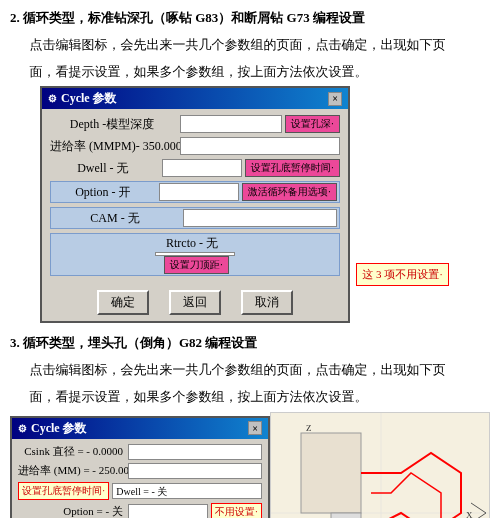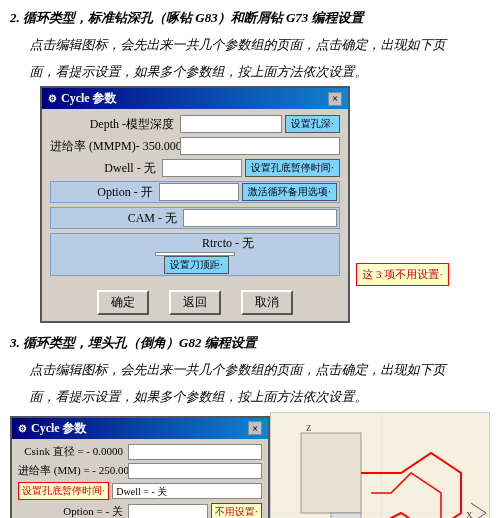--- a/index.html
+++ b/index.html
@@ -10,21 +10,20 @@
       font-family: SimSun, "宋体", serif;
       font-size: 13px;
       color: #000;
       padding: 8px 10px;
     }
 
     .section-text {
       font-size: 13px;
       line-height: 1.6;
       margin-bottom: 6px;
-      font-style: italic;
     }
     .section-text .bold {
       font-weight: bold;
     }
 
     
     .dialog {
       border: 2px solid #555;
       background: #d4d0c8;
       width: 310px;
@@ -66,37 +65,37 @@
     }
     .field-row {
       display: flex;
       align-items: center;
       margin-bottom: 4px;
       position: relative;
     }
     .field-label {
       width: 130px;
       font-size: 12px;
-      text-align: right;
+      text-align: center;
       padding-right: 6px;
       white-space: nowrap;
     }
     .field-input {
       background: #fff;
       border: 1px solid #888;
       height: 18px;
       min-width: 80px;
       font-size: 11px;
       padding: 1px 3px;
       flex: 1;
       display: flex;
       align-items: center;
     }
     .field-btn-blue {
-      background: #7dd3fc;
+      background: #ec4899;
       border: 1px solid #555;
       font-size: 10px;
       padding: 1px 5px;
       margin-left: 3px;
       cursor: pointer;
       white-space: nowrap;
     }
     .row-highlight {
       background: #b8cce4;
       border: 1px solid #7b9ccc;

